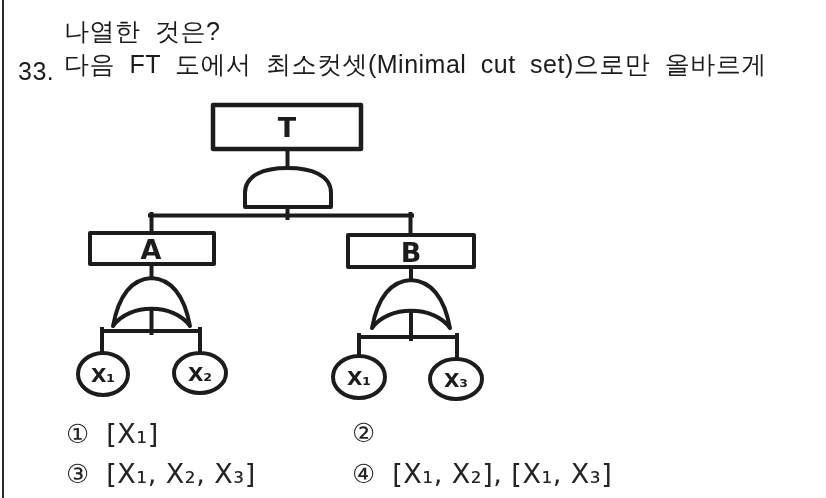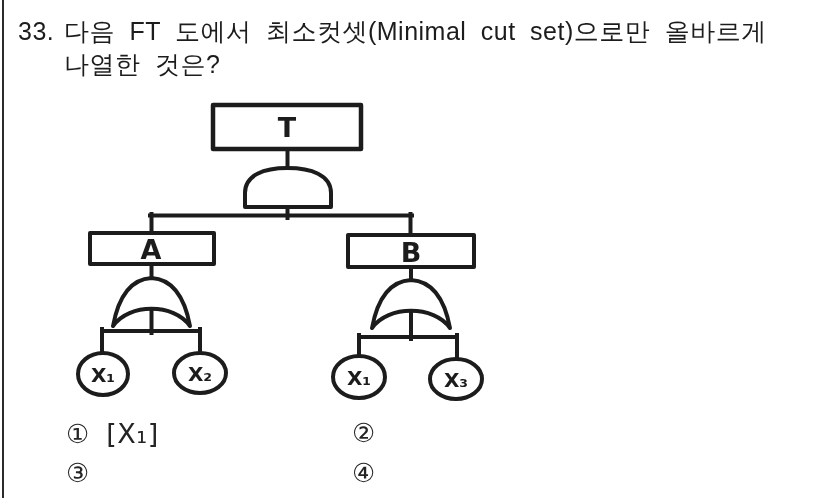--- a/index.html
+++ b/index.html
@@ -16,21 +16,21 @@
     width: 2px; height: 498px;
     background: #2b2b2b;
   }
   .question {
     position: absolute; left: 18px; top: 15px;
     display: flex;
     font-size: 25px;
     letter-spacing: 0.5px;
     color: #1c1c1c;
   }
-  .q-num { width: 46px; flex: 0 0 auto; line-height: 33px; }
+  .q-num { width: 46px; flex: 0 0 auto; line-height: 33px; margin-top: 40px; }
   .q-lines { display: block; word-spacing: 7px; }
   .q-line { display: block; line-height: 33px; white-space: nowrap; }
   svg.ft-diagram { position: absolute; left: 0; top: 0; }
   .ft-label {
     font-family: "DejaVu Sans", "Liberation Sans", sans-serif;
     font-weight: bold;
     fill: #1c1c1c;
   }
   .option {
     position: absolute;
@@ -49,22 +49,22 @@
   #opt4 { left: 352px; top: 458px; }
 </style>
 </head>
 <body>
 
 <div class="col-divider"></div>
 
 <div class="question">
   <span class="q-num">33.</span>
   <span class="q-lines">
+    <span class="q-line">나열한 것은?</span>
     <span class="q-line">다음 FT 도에서 최소컷셋(Minimal cut set)으로만 올바르게</span>
-    <span class="q-line">나열한 것은?</span>
   </span>
 </div>
 
 <svg class="ft-diagram" width="826" height="498" viewBox="0 0 826 498">
 
   <g stroke="#1c1c1c" stroke-width="4" fill="none" stroke-linecap="square">
     <line x1="287.5" y1="149" x2="287.5" y2="172"></line>
     <line x1="287.5" y1="205" x2="287.5" y2="218"></line>
     <line x1="150" y1="215.5" x2="412" y2="215.5"></line>
     <line x1="151.5" y1="214" x2="151.5" y2="236"></line>
@@ -109,16 +109,18 @@
 
 <div class="option" id="opt1">
   <span class="opt-marker">①</span>
   <span class="opt-text">[X₁]</span>
 </div>
 <div class="option" id="opt2">
   <span class="opt-marker">②</span>
 </div>
 <div class="option" id="opt3">
   <span class="opt-marker">③</span>
+  <span class="opt-text">[X₁, X₂, X₃]</span>
 </div>
 <div class="option" id="opt4">
   <span class="opt-marker">④</span>
+  <span class="opt-text">[X₁, X₂], [X₁, X₃]</span>
 </div>
 
 </body></html>

